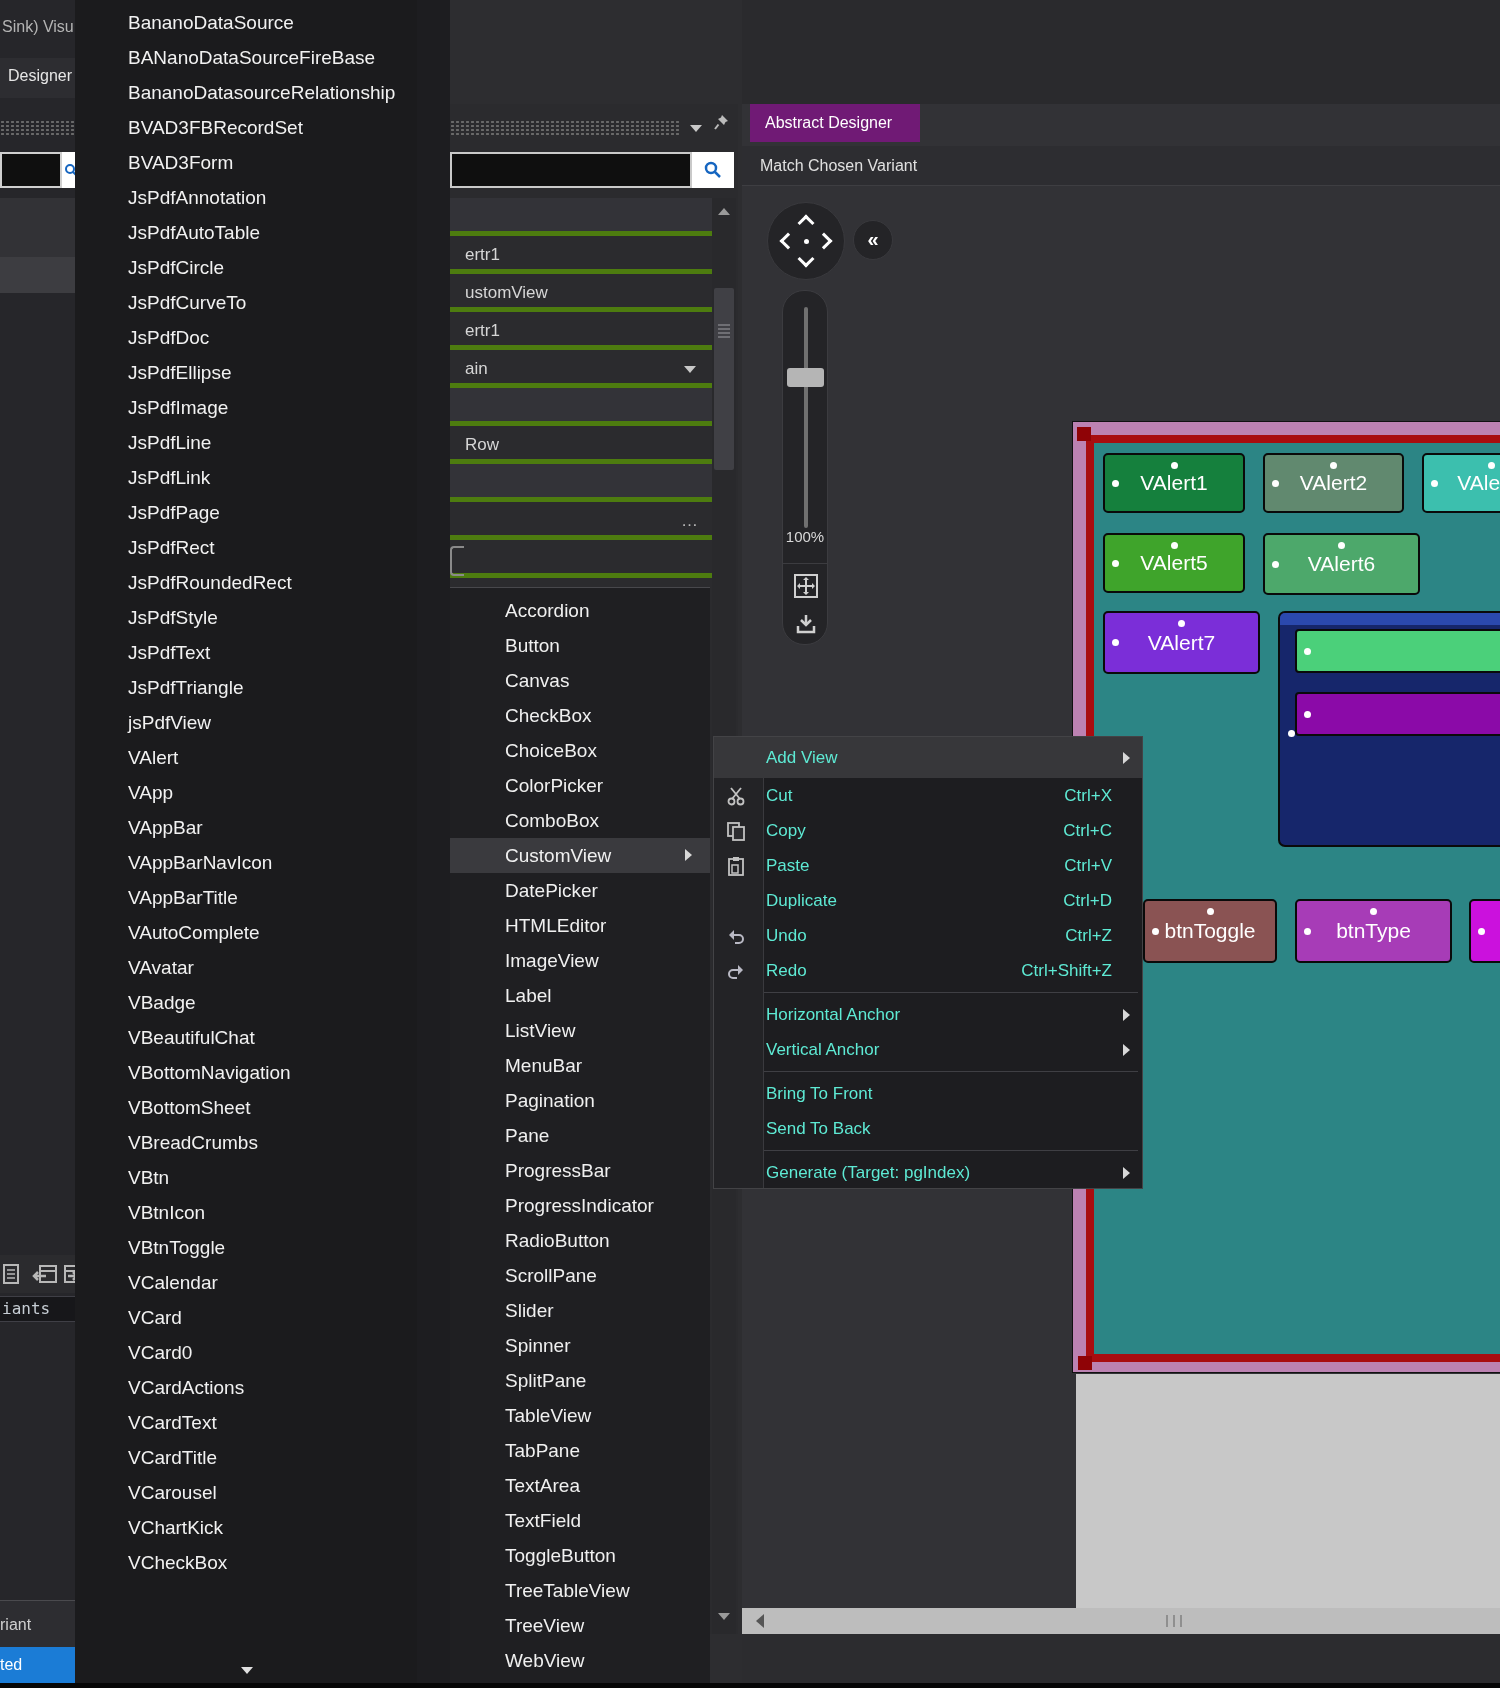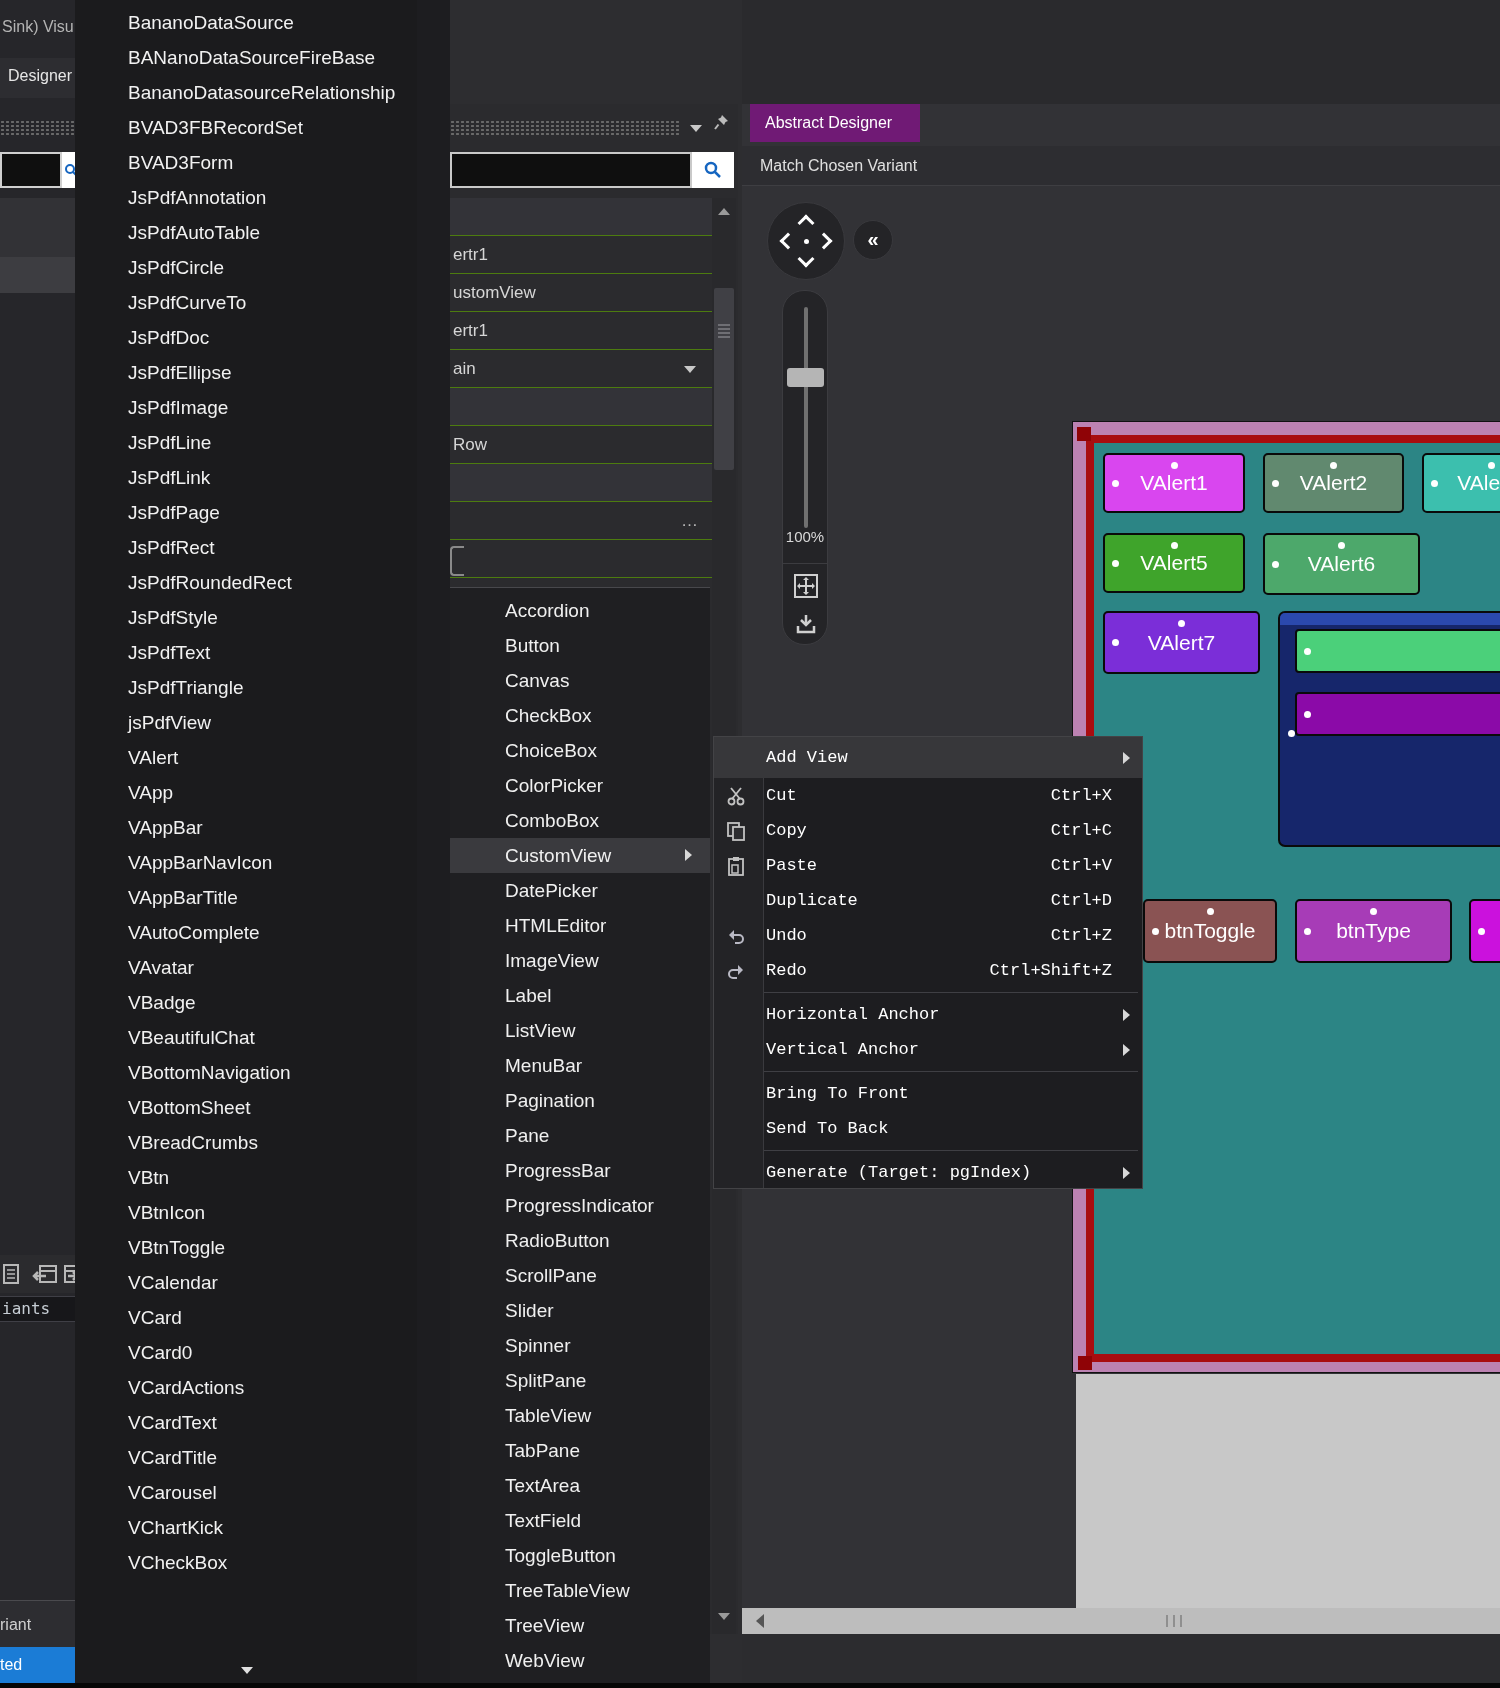--- a/index.html
+++ b/index.html
@@ -26,21 +26,21 @@
   
   #gap-strip{left:417px;top:0;width:33px;height:1683px;background:#1d1d20;}
   
   #props-panel{left:450px;top:104px;width:288px;height:1530px;background:#2b2b2e;}
   #props-dots{left:0;top:16px;width:230px;height:15px;}
   #props-collapse{left:240px;top:21px;}
   #props-pin{left:264px;top:10px;}
   #props-search{left:0;top:48px;width:242px;height:36px;background:#0f0f0f;border:2px solid #c9c9c9;box-sizing:border-box;}
   #props-search-btn{left:242px;top:48px;width:42px;height:36px;background:#ffffff;display:flex;align-items:center;justify-content:center;}
   #props-rows{left:0;top:94px;width:262px;}
-  .prop-row{height:38px;line-height:38px;font-size:17px;color:#d6d6d6;padding-left:3px;border-bottom:1px solid #4d7c0f;position:relative;box-sizing:border-box;}
+  .prop-row{height:38px;line-height:38px;font-size:17px;color:#d6d6d6;padding-left:15px;border-bottom:5px solid #4d7c0f;position:relative;box-sizing:border-box;}
   .prop-row.filler{background:#333338;}
   .prop-row .row-dd{position:absolute;right:16px;top:16px;}
   .prop-row .row-ellipsis{position:absolute;right:14px;top:0;color:#bbbbbb;}
   .prop-row .row-bracket{position:absolute;left:0;top:6px;width:12px;height:26px;border:2px solid #8a8a8a;border-right:none;border-radius:4px 0 0 4px;}
   #props-scroll{left:712px;top:198px;width:24px;height:1436px;background:#29292c;}
   #props-thumb{left:714px;top:288px;width:20px;height:182px;background:#404045;border-radius:2px;}
   .grip{position:absolute;left:4px;width:12px;height:1.5px;background:#6f6f74;}
   
   .tri-down{width:0;height:0;border-left:6px solid transparent;border-right:6px solid transparent;border-top:7px solid #c8c8c8;}
   .tri-up{width:0;height:0;border-left:6px solid transparent;border-right:6px solid transparent;border-bottom:7px solid #9a9a9a;}
@@ -51,21 +51,21 @@
   .comp-row{height:35px;line-height:35px;padding-left:53px;font-size:19px;color:#f2f2f2;}
   #comp-more{position:absolute;left:166px;bottom:9px;}
   
   #views-menu{left:450px;top:587px;width:260px;height:1096px;background:#1f1f22;border-top:1px solid #48484c;z-index:40;padding-top:5px;box-sizing:border-box;}
   .vm-row{height:35px;line-height:35px;padding-left:55px;font-size:19px;color:#f0f0f0;position:relative;}
   .vm-row.selected{background:#3a3a3e;}
   .vm-row .vm-arrow{position:absolute;right:18px;top:11px;}
   
   #context-menu{left:713px;top:736px;width:430px;height:453px;background:#1d1d20;border:1px solid #434346;box-sizing:border-box;z-index:30;}
   #cm-gutter{position:absolute;left:0;top:41px;bottom:0;width:49px;background:#232326;border-right:1px solid #3a3a3e;}
-  .cm-row{position:relative;height:35px;line-height:35px;font-size:17px;color:#ffffff;font-family:Liberation Mono, monospace;}
+  .cm-row{position:relative;height:35px;line-height:35px;font-size:17px;color:#5eead4;}
   .cm-row.hl{height:41px;line-height:41px;background:#37373a;}
   .cm-label{position:absolute;left:52px;top:0;}
   .cm-short{position:absolute;right:30px;top:0;}
   .cm-icon{position:absolute;left:12px;top:8px;width:20px;height:20px;}
   .cm-arrow{position:absolute;right:12px;top:12px;}
   .cm-row.hl .cm-arrow{top:15px;}
   .cm-sep{height:9px;position:relative;}
   .cm-sep::after{content:"";position:absolute;left:50px;right:4px;top:4px;height:1px;background:#3f3f44;}
   
   #designer{left:742px;top:0;width:758px;height:1683px;background:#323236;}
@@ -194,21 +194,21 @@
     </div>
 
     <div class="abs" id="frame-pink" style="background: rgb(188, 130, 178);">
       <div id="frame-red" style="background: rgb(168, 13, 16);">
         <div id="page-canvas" style="background: rgb(44, 133, 133);"></div>
       </div>
       <div class="handle" style="left:4px;top:5px;"></div>
       <div class="handle" style="left:5px;top:934px;"></div>
     </div>
 
-    <div class="blk" style="left: 361px; top: 453px; width: 142px; height: 60px; background: #d946ef;">
+    <div class="blk" style="left: 361px; top: 453px; width: 142px; height: 60px; background: #15803d;">
       <span class="dot dot-top"></span>
         <span class="dot dot-left"></span>
       <span>VAlert1</span>
       </div>
     <div class="blk" style="left: 521px; top: 453px; width: 141px; height: 60px; background: rgb(97, 137, 111);">
       <span class="dot dot-top"></span>
         <span class="dot dot-left"></span>
       <span>VAlert2</span>
       </div>
     <div class="blk" style="left: 680px; top: 453px; width: 138px; height: 60px; background: rgb(60, 191, 174);">

